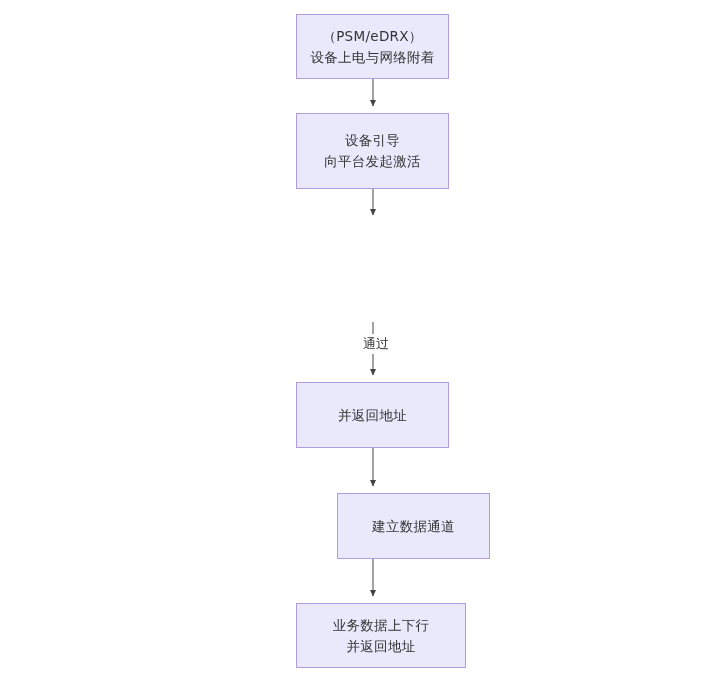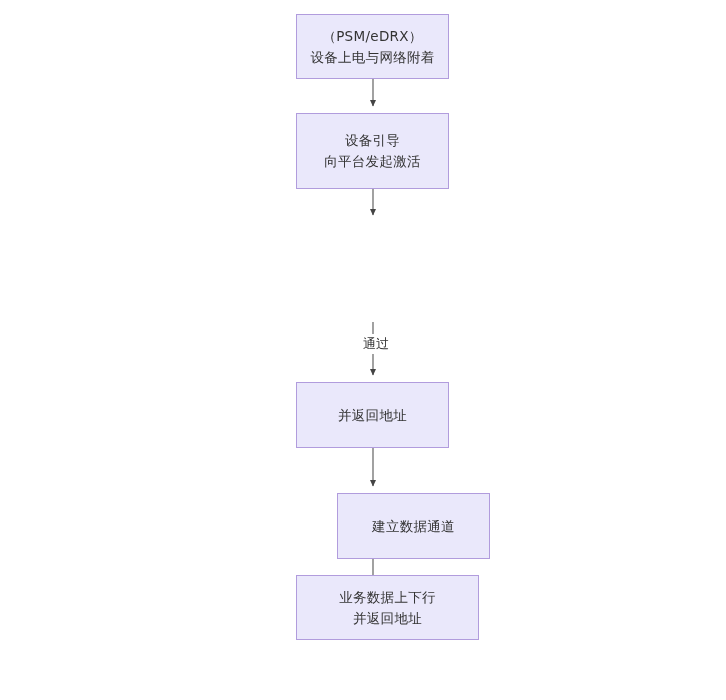--- a/index.html
+++ b/index.html
@@ -117,18 +117,18 @@
   <div class="edge-label" style="left:354px; top:334px; width:38px;">通过</div>
 
   <div class="node node-process" style="left:296px; top:382px; width:153px; height:66px;">
     <span class="node-line">并返回地址</span>
   </div>
 
   <div class="node node-process" style="left:296px; top:493px; width:153px; height:66px;margin-left:41px;">
     <span class="node-line">建立数据通道</span>
   </div>
 
-  <div class="node node-process" style="left:296px; top:575px; width:183px; height:65px;">
+  <div class="node node-process" style="left:296px; top:603px; width:170px; height:65px;">
     <span class="node-line">业务数据上下行</span>
     <span class="node-line">并返回地址</span>
   </div>
 
 </div>
 
 </body></html>

